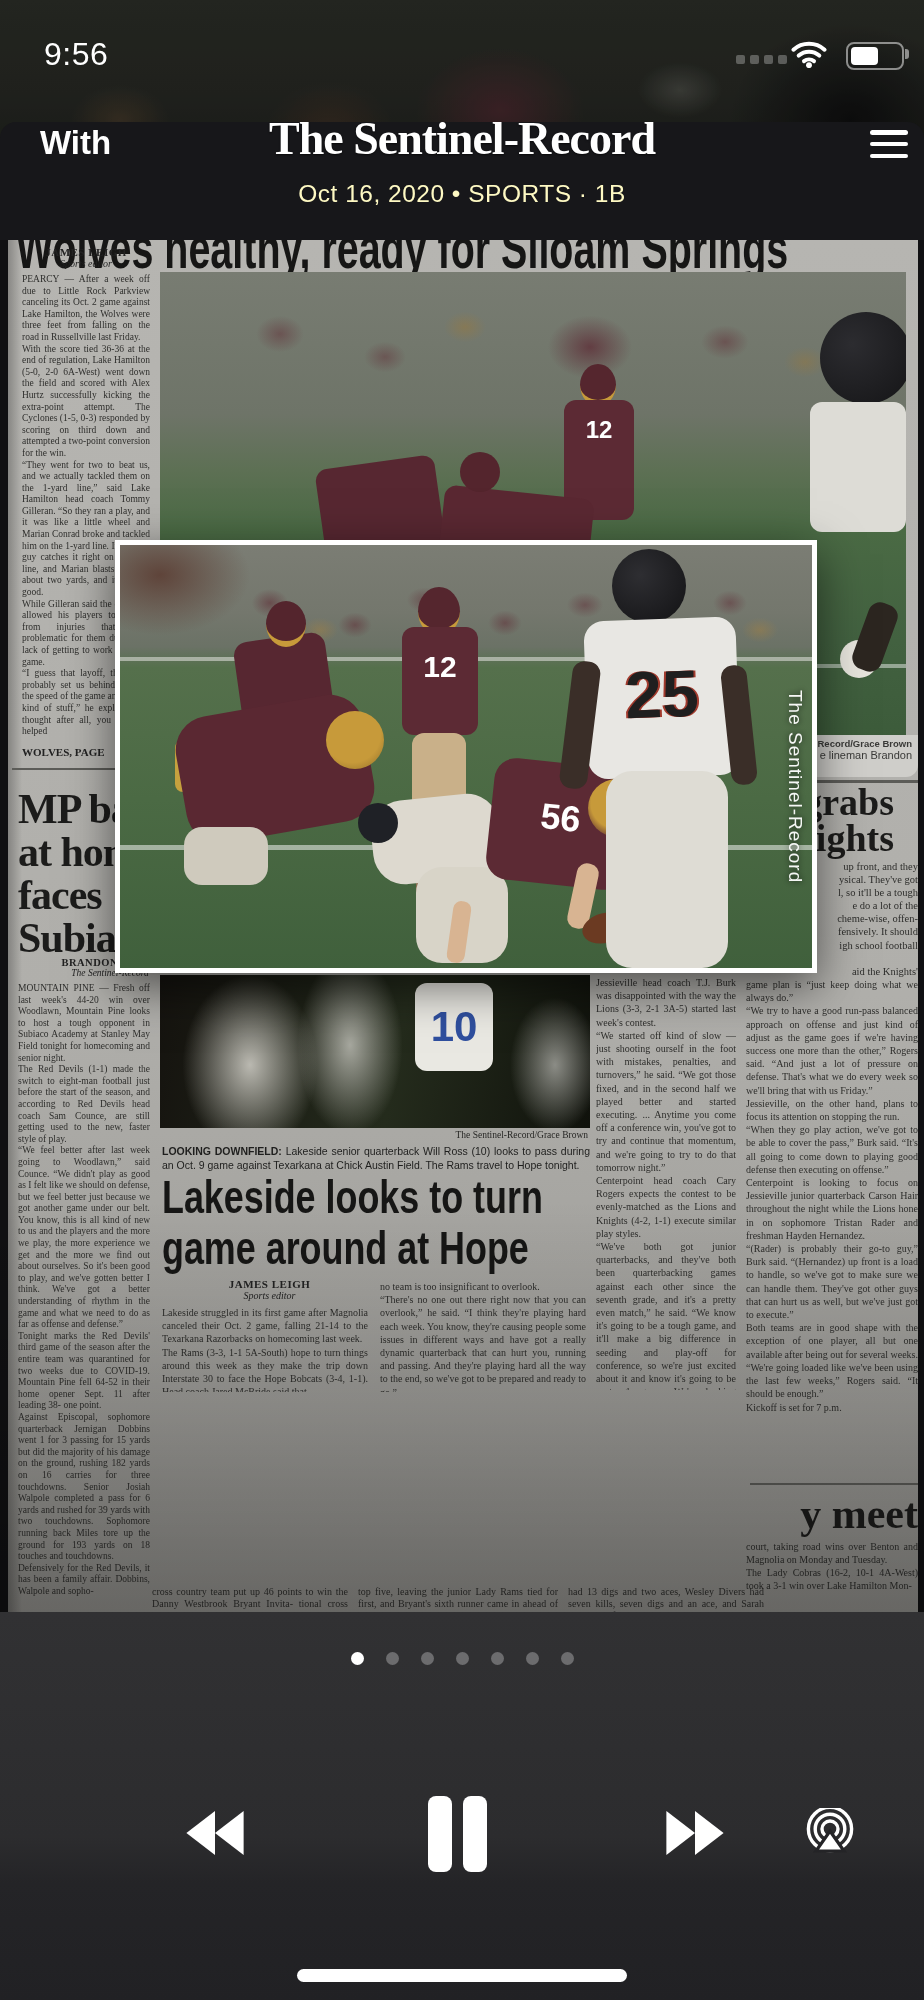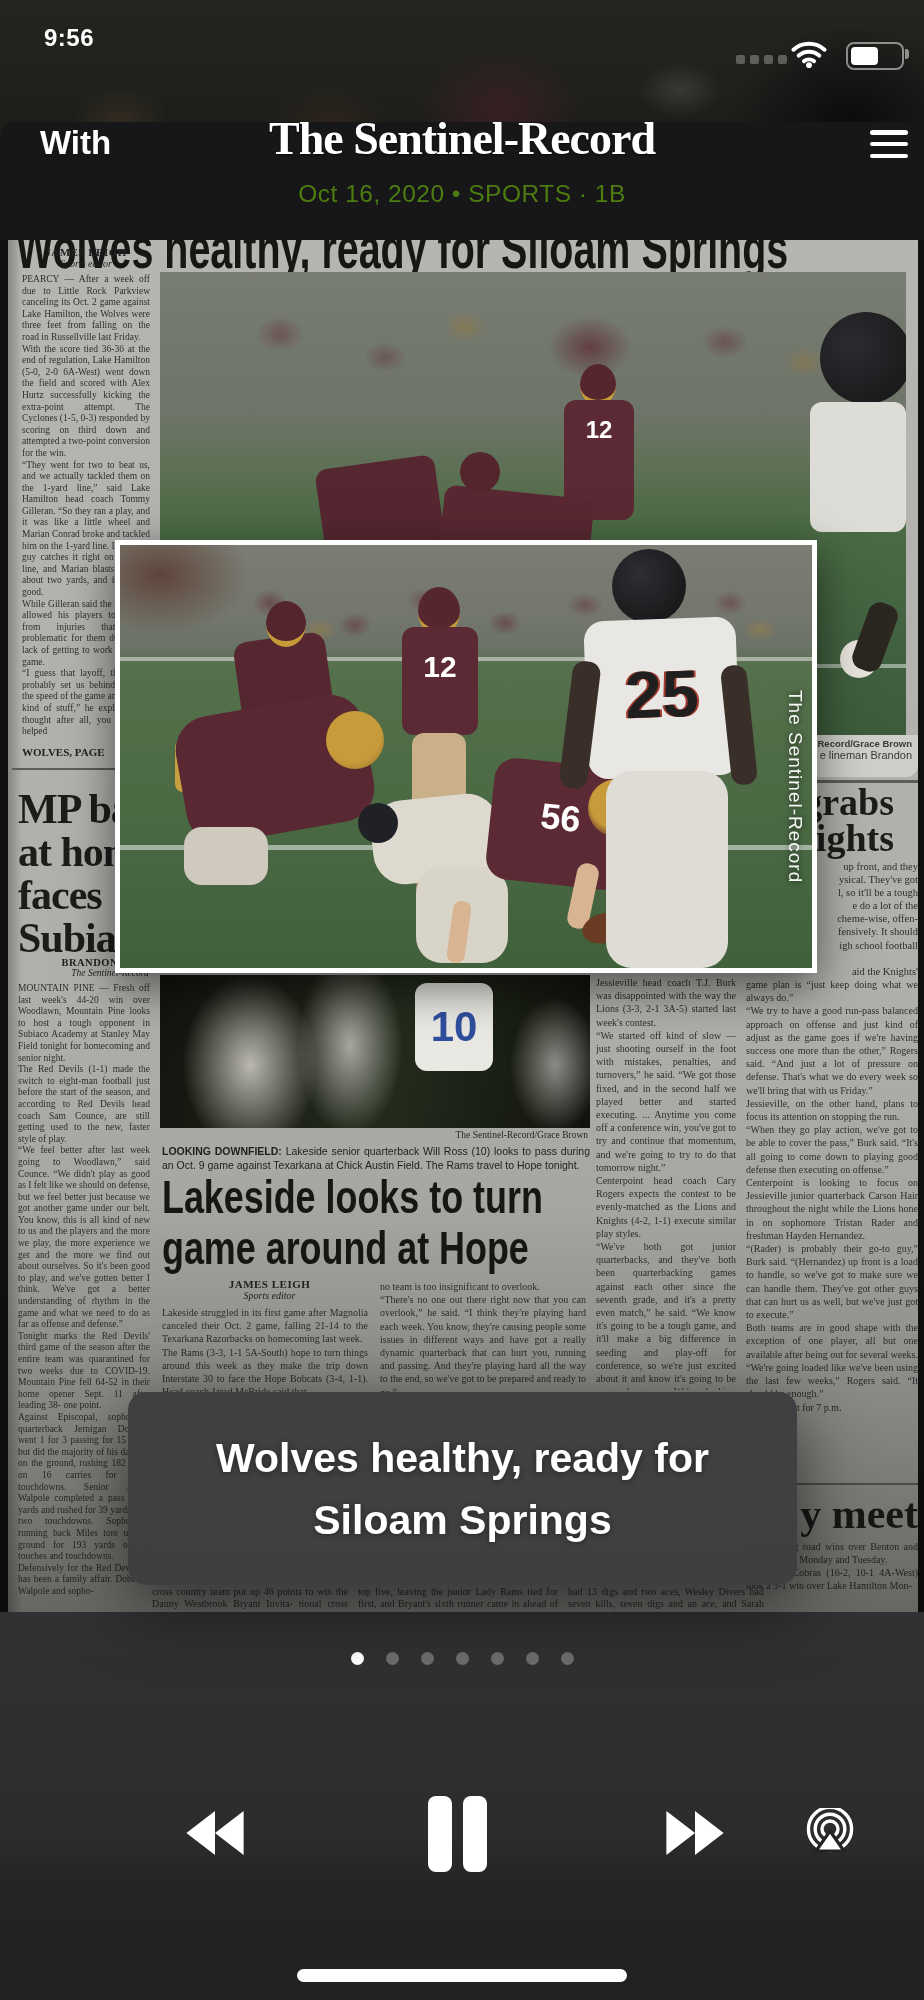--- a/index.html
+++ b/index.html
@@ -13,37 +13,37 @@
       radial-gradient(120px 90px at 500px 110px, rgba(96,46,54,.85), rgba(96,46,54,0) 70%),
       radial-gradient(160px 130px at 850px 120px, rgba(16,16,18,.95), rgba(16,16,18,0) 75%),
       radial-gradient(90px 70px at 330px 130px, rgba(90,60,40,.6), rgba(90,60,40,0) 70%),
       radial-gradient(70px 50px at 120px 120px, rgba(110,80,50,.5), rgba(110,80,50,0) 70%),
       radial-gradient(60px 40px at 680px 90px, rgba(150,150,140,.35), rgba(150,150,140,0) 70%),
       linear-gradient(180deg,#34372f 0%,#2e312a 55%,#23251f 100%);
     filter:saturate(.85) brightness(.9);}
   .bg-photo::after{content:"";position:absolute;inset:0;background:rgba(0,0,0,.25);}
 
   
-  .status-time{left:44px;top:24px;width:110px;color:#fff;font-size:24px;font-weight:700;letter-spacing:.5px;}
+  .status-time{left:44px;top:36px;width:110px;color:#fff;font-size:32px;font-weight:400;letter-spacing:.5px;}
   .cell-dots{left:736px;top:55px;display:flex;gap:5px;}
   .cell-dots span{width:9px;height:9px;border-radius:2px;background:rgba(255,255,255,.28);}
   .wifi-icon{left:790px;top:40px;}
   .battery{left:846px;top:42px;width:54px;height:24px;border:2.5px solid rgba(255,255,255,.5);border-radius:8px;}
   .battery .fill{position:absolute;left:3px;top:3px;width:27px;height:18px;background:#fff;border-radius:4px;}
   .battery-tip{left:905px;top:49px;width:4px;height:10px;background:rgba(255,255,255,.5);border-radius:0 3px 3px 0;}
 
   
   .sheet{left:0;top:122px;width:924px;height:1878px;background:#17171a;border-radius:16px 16px 0 0;}
   .done-btn{left:40px;top:124px;color:#fff;font-size:33px;font-weight:700;}
   .masthead{left:0;top:112px;width:924px;text-align:center;color:#fff;
     font-family:"Liberation Serif",serif;font-weight:700;font-size:46px;letter-spacing:-1px;
     text-shadow:0 1px 2px rgba(0,0,0,.6);}
   .list-btn{left:870px;top:130px;width:38px;height:28px;display:flex;flex-direction:column;justify-content:space-between;}
   .list-btn i{display:block;height:4.5px;border-radius:2.5px;background:#fff;}
-  .dateline{left:0;top:180px;width:924px;text-align:center;color:#4d7c0f;font-size:24.5px;font-weight:400;letter-spacing:.5px;}
+  .dateline{left:0;top:180px;width:924px;text-align:center;color:#fef9c3;font-size:24.5px;font-weight:400;letter-spacing:.5px;}
 
   
   .page{left:0;top:240px;width:924px;height:1372px;overflow:hidden;background:#101012;}
   .paper{position:absolute;left:8px;top:0;width:910px;height:1372px;
     background:linear-gradient(180deg,#b6b5b1 0%,#b0afab 55%,#9e9d99 85%,#8f8e8a 100%);}
   .paper::before{content:"";position:absolute;left:0;top:0;width:14px;height:100%;
     background:linear-gradient(90deg,rgba(0,0,0,.25),rgba(0,0,0,0));}
   .page-dim{position:absolute;left:0;top:0;width:924px;height:1372px;z-index:5;pointer-events:none;
     background:linear-gradient(180deg,rgba(0,0,0,0) 0%,rgba(0,0,0,0) 70%,rgba(0,0,0,.28) 100%);}
 
@@ -306,24 +306,20 @@
         <div class="pp-shape" style="left:446px;top:116px;width:28px;height:128px;background:#3a2e28;border-radius:12px;transform:rotate(7deg);"></div>
         <div class="pp-shape" style="left:606px;top:120px;width:26px;height:120px;background:#3a2e28;border-radius:12px;transform:rotate(-6deg);"></div>
 
         <div class="wm-vert">The Sentinel-Record</div>
       </div>
     </div>
 
     <div class="page-dim"></div>
   </div>
 
-  <div class="abs cap-overlay">
-    <div>Wolves healthy, ready for</div>
-    <div>Siloam Springs</div>
-  </div>
 
   <div class="abs bottom-panel"></div>
   <div class="abs dots">
     <span class="active"></span>
   <span></span>
       <span></span>
       <span></span>
       <span></span>
       <span></span>
       <span></span>

